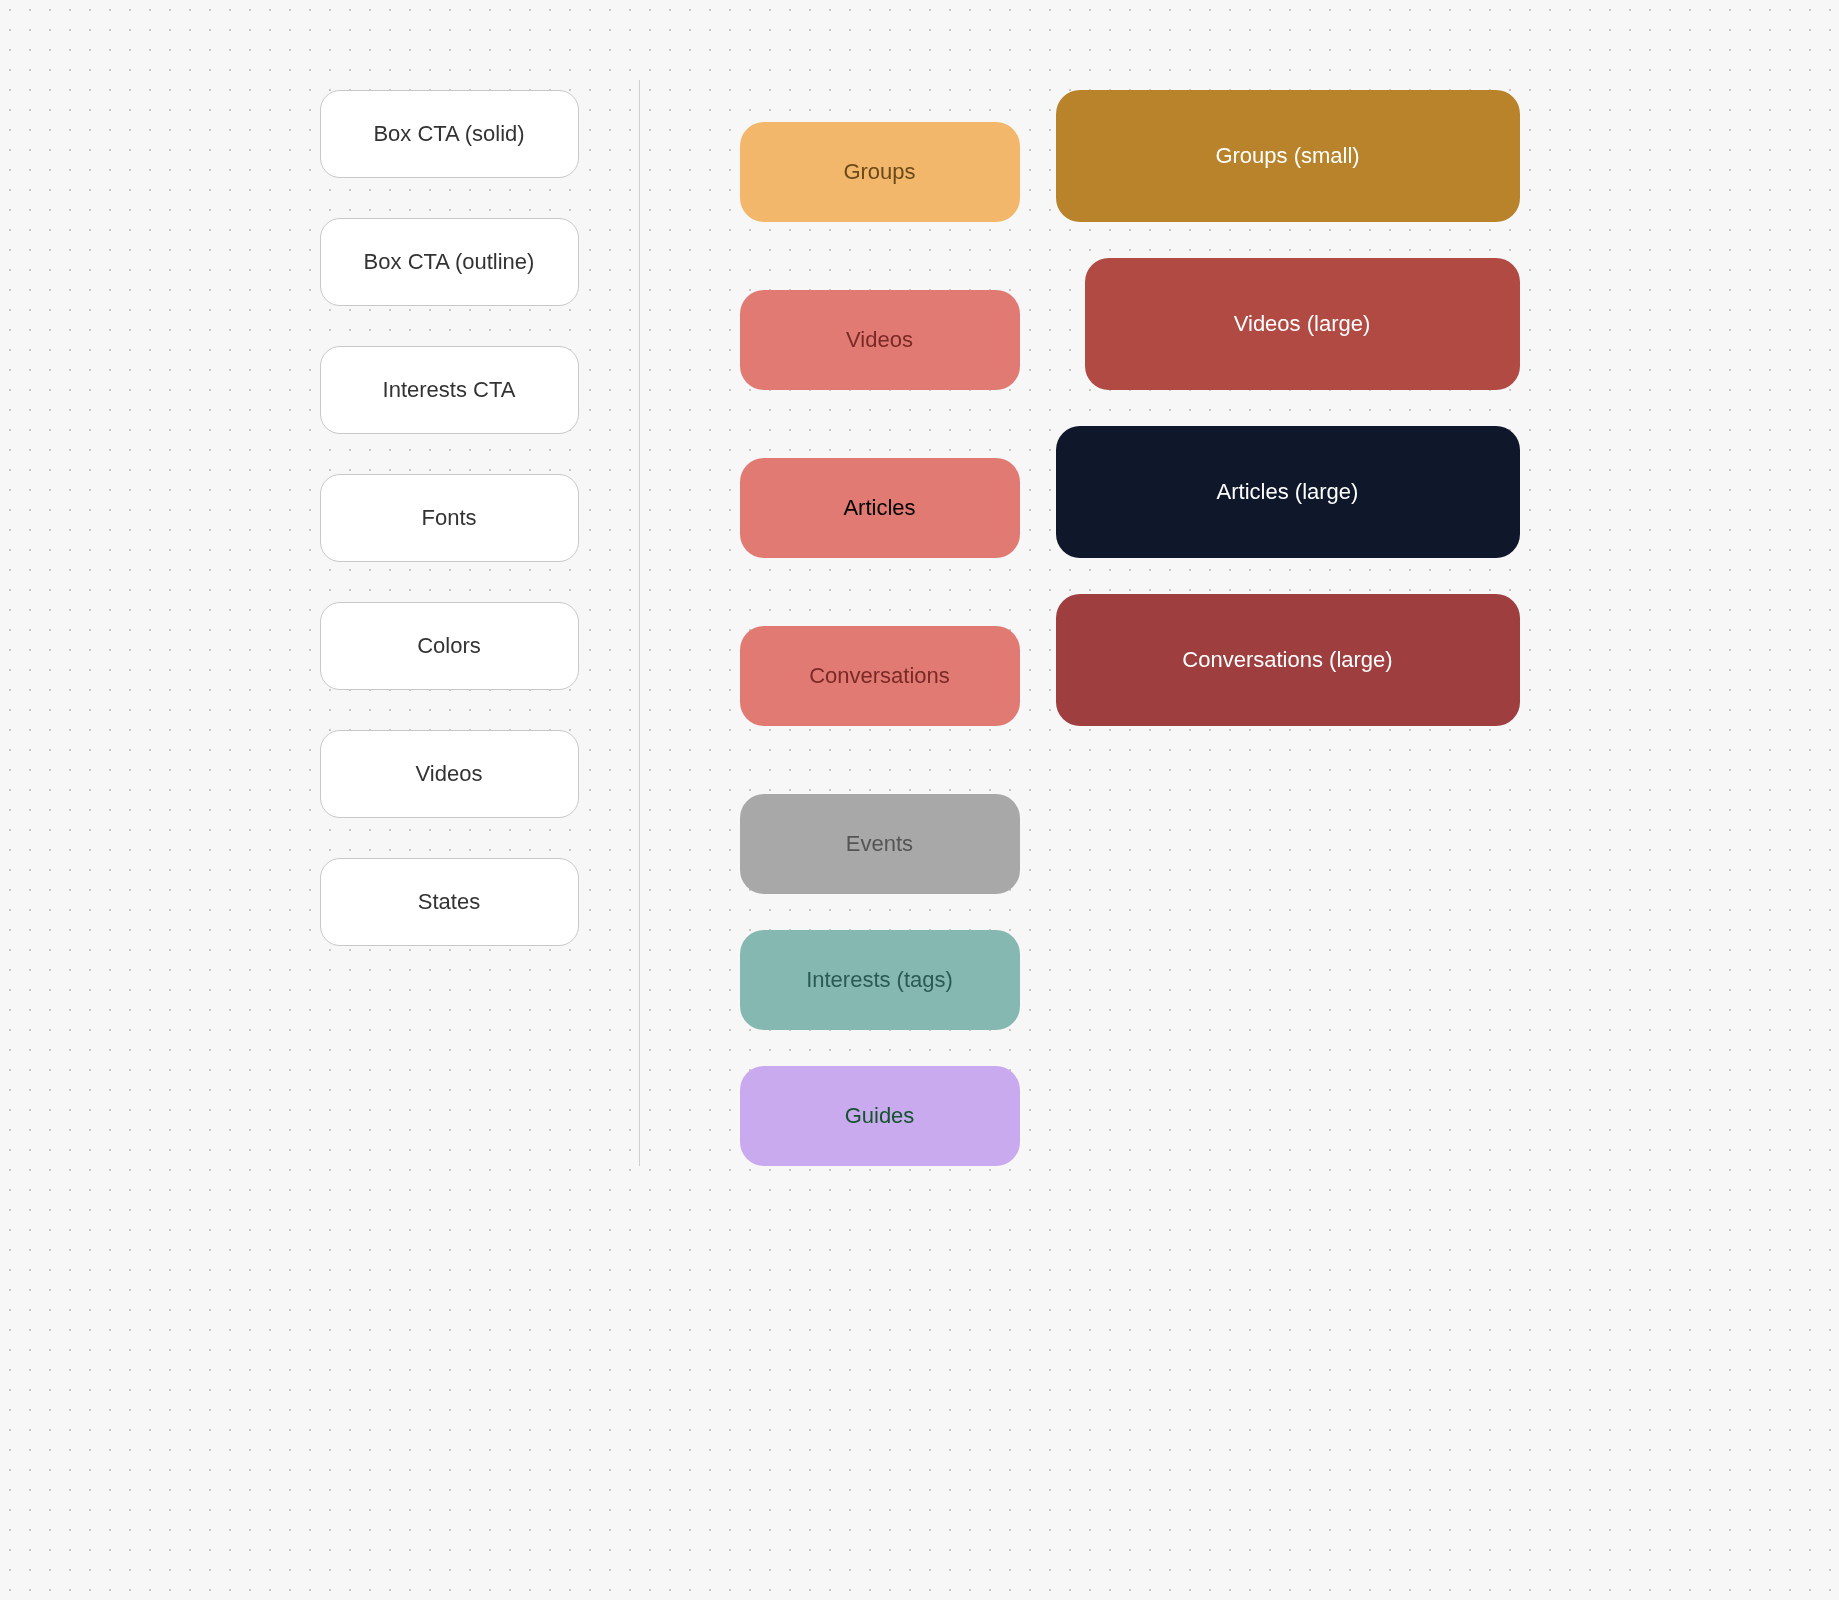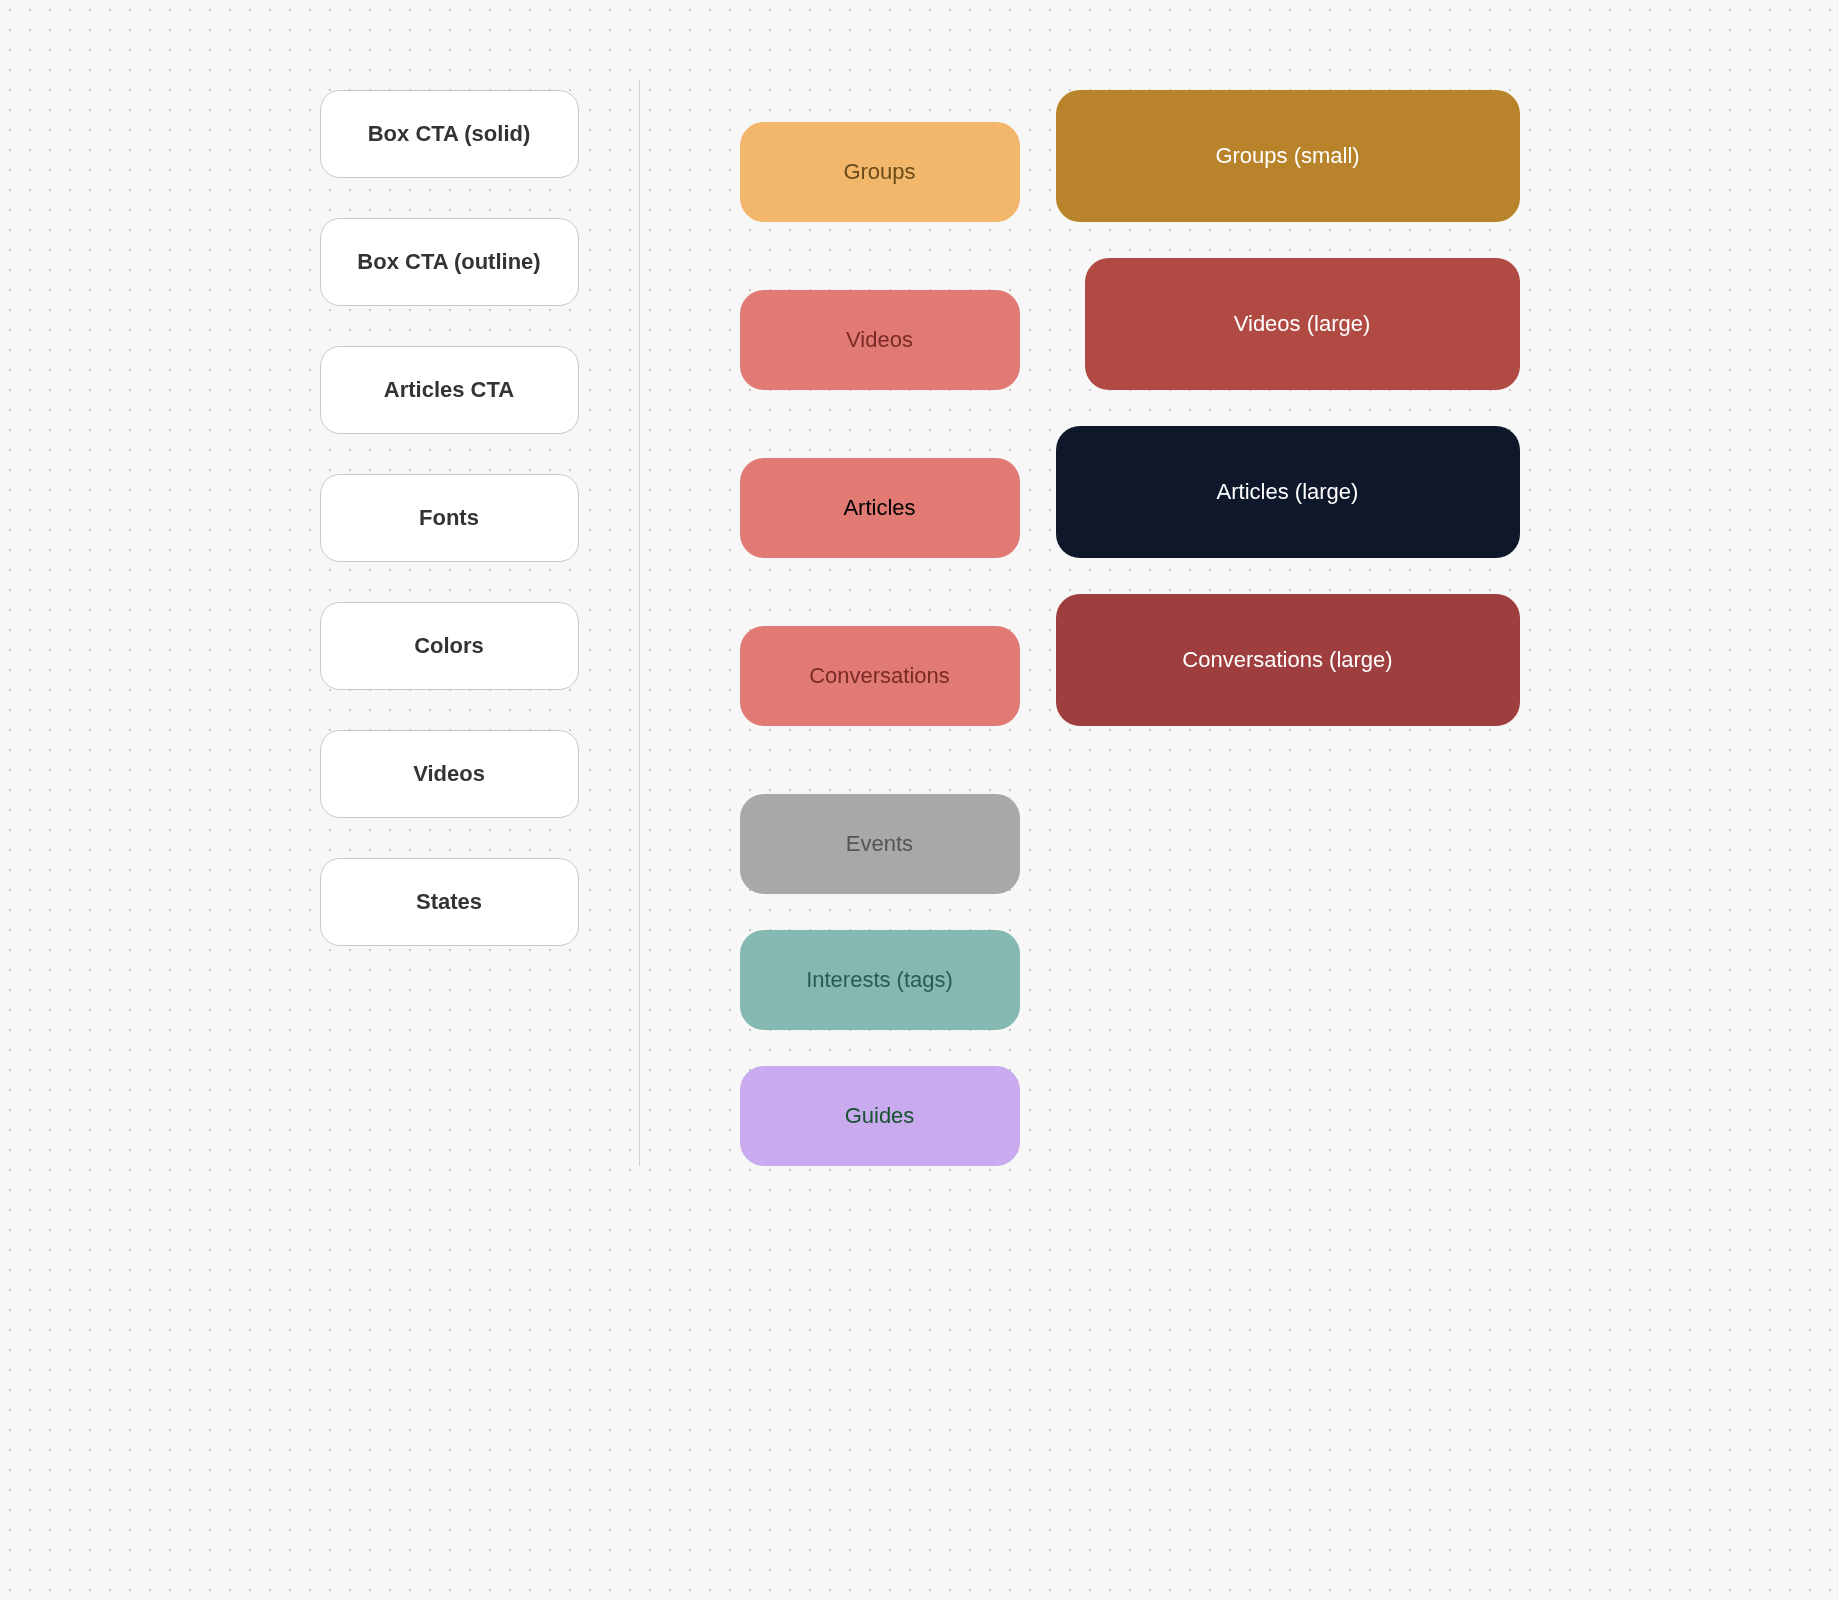--- a/index.html
+++ b/index.html
@@ -49,21 +49,21 @@
       flex: 1;
       padding-top: 10px;
     }
 
     .nav-button {
       background: white;
       border: 1.5px solid #c8c8c8;
       border-radius: 20px;
       padding: 30px 20px;
       font-size: 22px;
-      font-weight: 700;
+      font-weight: 400;
       color: #333;
       cursor: pointer;
       width: 100%;
     }
 
     .right-row {
       display: flex;
       flex-direction: row;
       gap: 36px;
       align-items: stretch;
@@ -115,21 +115,21 @@
   </style>
 </head>
 <body>
 
 <div class="layout">
 
   <div class="left-panel">
 
   <button class="nav-button">Box CTA (solid)</button>
       <button class="nav-button">Box CTA (outline)</button>
-      <button class="nav-button">Articles CTA</button>
+      <button class="nav-button">Interests CTA</button>
       <button class="nav-button">Fonts</button>
       <button class="nav-button">Colors</button>
       <button class="nav-button">Videos</button>
       <button class="nav-button">States</button>
     </div>
 
   <div class="right-panel">
 
   <div class="right-row">
         <button class="category-button small groups-small">Groups</button>

